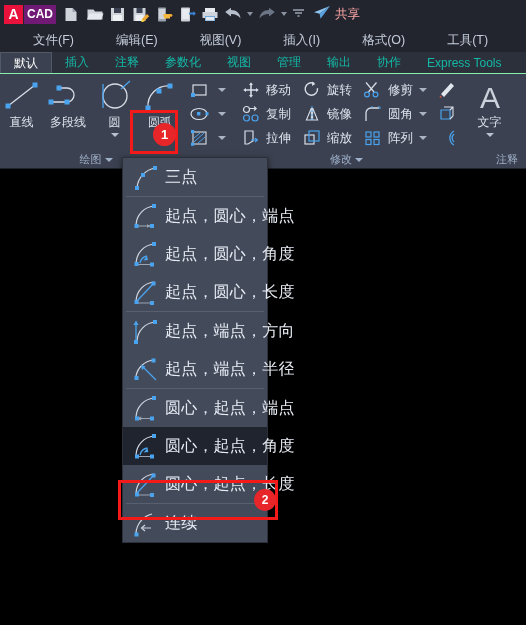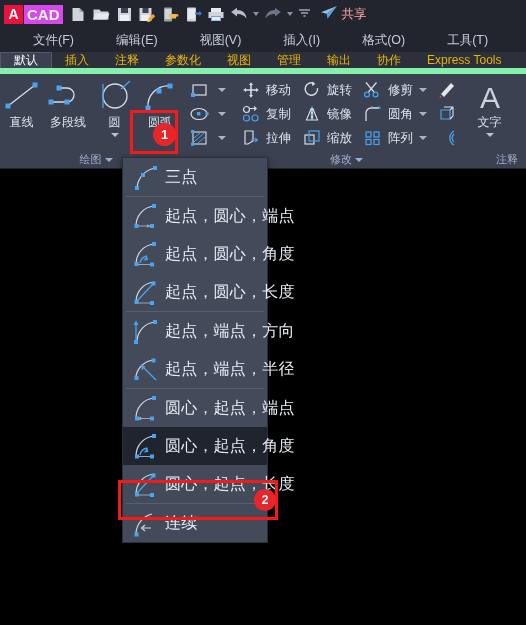--- a/index.html
+++ b/index.html
@@ -19,21 +19,21 @@
   }
   .cadlogo{
     display:flex;align-items:center;height:20px;margin:0 4px 0 2px;
   }
   .cadlogo .a{
     background:#e8123c;color:#fff;font-weight:bold;font-size:14px;
     width:19px;height:19px;display:flex;align-items:center;justify-content:center;
     font-family:"Liberation Sans",sans-serif;
   }
   .cadlogo .cad{
-    background:#d946ef;color:#fff;font-size:15px;font-weight:bold;
+    background:#701a75;color:#fff;font-size:12px;font-weight:bold;
     height:19px;display:flex;align-items:center;padding:0 3px;margin-left:1px;
   }
   .qicon{ width:23px;height:22px;display:flex;align-items:center;justify-content:center;cursor:default; }
   .qicon svg{ display:block; }
   .qcaret{ width:11px;height:22px;display:flex;align-items:center;justify-content:center; }
   .qcaret i{
     display:block;width:0;height:0;border-left:3.5px solid transparent;
     border-right:3.5px solid transparent;border-top:4px solid #8b93a2;
   }
   #share{ display:flex;align-items:center;gap:4px;margin-left:6px; }
@@ -44,24 +44,24 @@
     height:24px;background:#22252e;display:flex;align-items:center;
     padding-left:18px;gap:12px;
   }
   #menubar .mi{
     color:#c5cddb;font-size:12.5px;padding:0 15px;line-height:24px;cursor:default;white-space:nowrap;
   }
 
   
   #ribtabs{
     height:22px;background:#2b303b;display:flex;align-items:stretch;
-    border-bottom:6px solid #86efac;
+    border-bottom:1px solid #86efac;
   }
   #ribtabs .tab{
-    color:#eab308;font-size:12px;padding:0 13px;display:flex;align-items:center;
+    color:#14b8a6;font-size:12px;padding:0 13px;display:flex;align-items:center;
     cursor:default;white-space:nowrap;
   }
   #ribtabs .tab.active{
     background:#3b4150;color:#ffffff;border-top:1px solid #515a6b;
     border-left:1px solid #515a6b;border-right:1px solid #515a6b;
   }
 
   
   #ribbon{
     height:95px;background:#3b4150;display:flex;position:relative;

